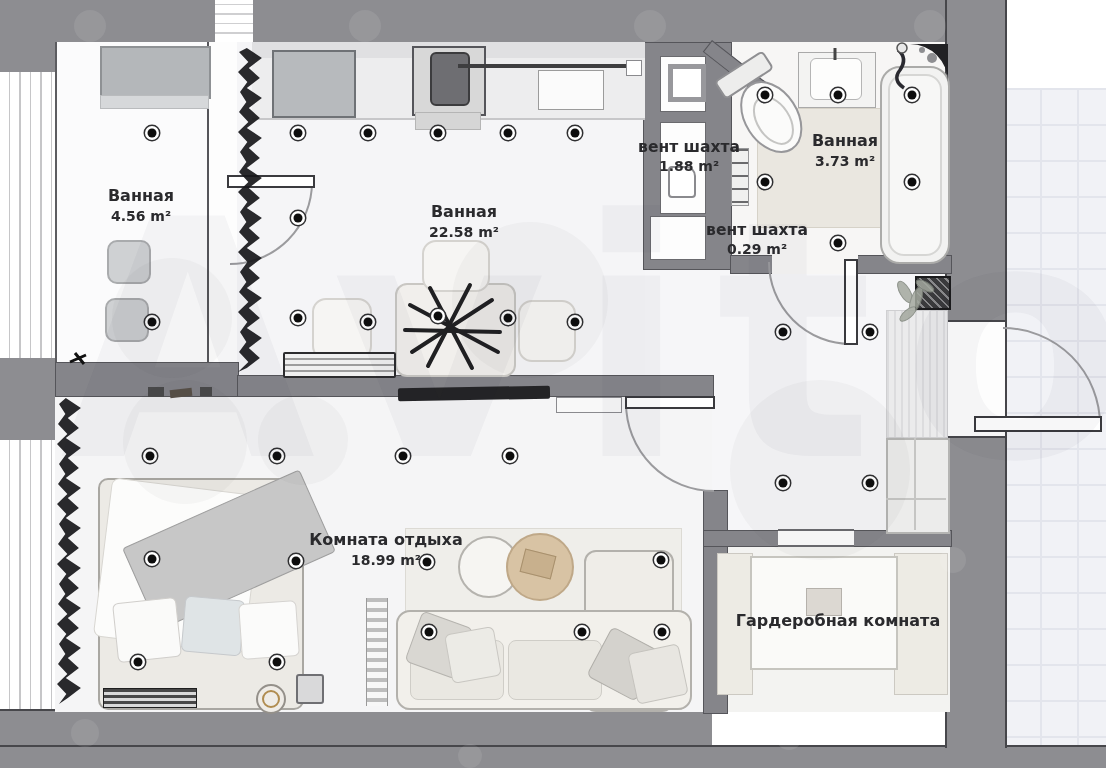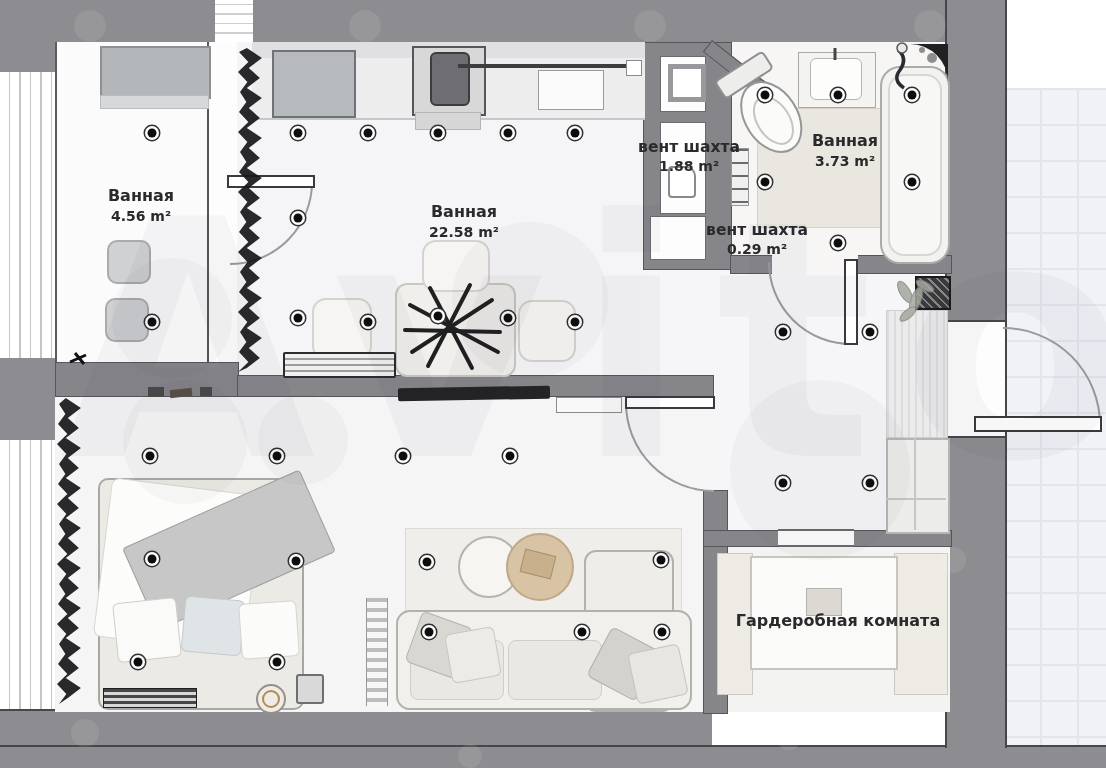--- a/index.html
+++ b/index.html
@@ -216,20 +216,24 @@
     <div class="nm">вент шахта</div>
     <div class="ar">1.88 m²</div>
   </div>
   <div class="label" style="left:845px;top:131px;">
     <div class="nm">Ванная</div>
     <div class="ar">3.73 m²</div>
   </div>
   <div class="label sm" style="left:757px;top:220px;">
     <div class="nm">вент шахта</div>
     <div class="ar">0.29 m²</div>
+  </div>
+  <div class="label" style="left:386px;top:530px;">
+    <div class="nm">Комната отдыха</div>
+    <div class="ar">18.99 m²</div>
   </div>
   <div class="label" style="left:838px;top:611px;">
     <div class="nm">Гардеробная комната</div>
   </div>
 
   <div id="watermark">Avito</div>
 <div class="dot" style="left: 152px; top: 133px;"></div>
     <div class="dot" style="left: 152px; top: 322px;"></div>
     <div class="dot" style="left: 298px; top: 133px;"></div>
     <div class="dot" style="left: 368px; top: 133px;"></div>

